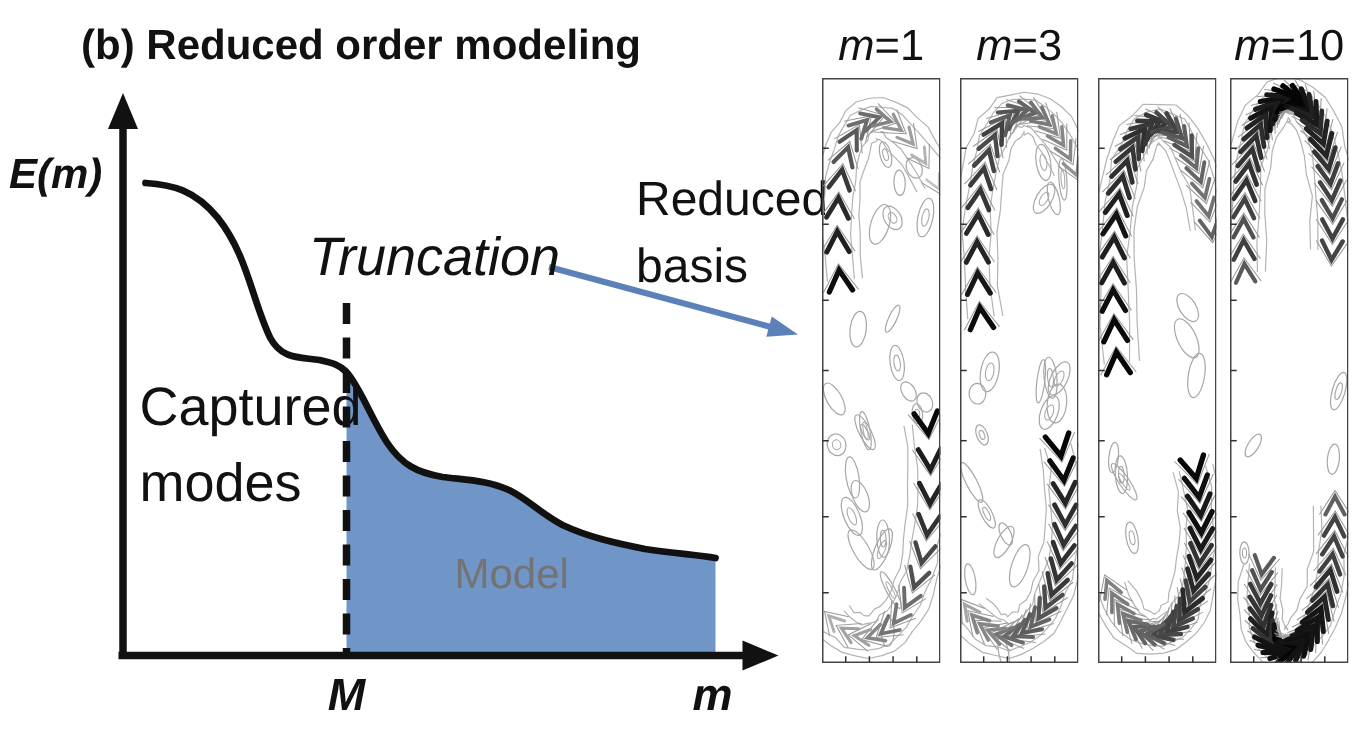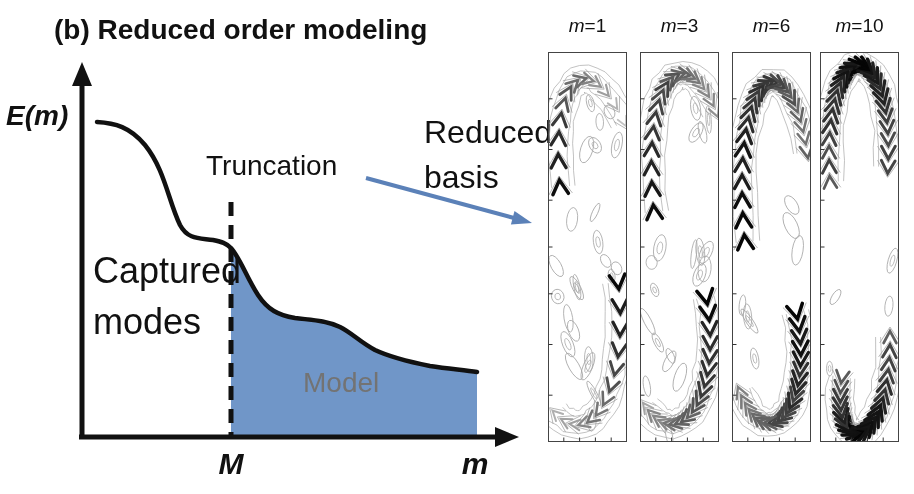--- a/index.html
+++ b/index.html
@@ -3,27 +3,27 @@
 <meta charset="utf-8">
 <style>
   html,body{margin:0;padding:0;background:#ffffff;}
   .stage{
     position:relative;width:914px;height:494px;background:#ffffff;overflow:hidden;
     font-family:"Liberation Sans",sans-serif;color:#111;
   }
   .abs{position:absolute;}
   .figure-title{left:54px;top:14px;font-size:28px;font-weight:bold;letter-spacing:0px;text-align:center;}
   .yaxis-label{left:6px;top:100px;font-size:28px;font-weight:bold;font-style:italic;text-align:center;}
-  .truncation-label{left:206px;top:150px;font-size:28px;}
+  .truncation-label{left:206px;top:150px;font-size:36px;font-style:italic;}
   .captured-label{left:93px;top:245px;font-size:36px;line-height:1.42;white-space:pre-line;}
   .model-label{left:303px;top:367px;font-size:28px;}
   .m-tick-label{left:206px;top:447px;width:50px;text-align:center;font-size:30px;font-weight:bold;font-style:italic;}
   .x-axis-label{left:455px;top:447px;width:40px;text-align:center;font-size:30px;font-weight:bold;font-style:italic;}
   .reduced-basis-label{left:424px;top:110px;font-size:32px;line-height:1.42;white-space:pre-line;}
-  .panel-label{top:15px;height:36px;font-size:19px;text-align:center;white-space:nowrap;}
+  .panel-label{top:15px;height:36px;font-size:29px;text-align:center;white-space:nowrap;}
   .panel-label .ital{font-style:italic;}
   .panel-box{top:52px;width:79px;height:390px;}
   svg{display:block;}
 </style>
 </head>
 <body>
 
 <div class="stage">
 
   <div class="abs figure-title">(b) Reduced order modeling</div>
@@ -61,23 +61,20 @@
   <div class="abs m-tick-label">M</div>
   <div class="abs x-axis-label">m</div>
   <div class="abs reduced-basis-label">Reduced
 basis</div>
 
   <div class="abs panel-label" style="left:538px;width:99px">
     <span class="ital">m</span><span>=1</span>
   </div>
   <div class="abs panel-label" style="left:630px;width:99px">
     <span class="ital">m</span><span>=3</span>
-  </div>
-  <div class="abs panel-label" style="left:722px;width:99px">
-    <span class="ital">m</span><span>=6</span>
   </div>
   <div class="abs panel-label" style="left:810px;width:99px">
     <span class="ital">m</span><span>=10</span>
   </div>
 
   <div class="abs panel-box" style="left:548px">
     <svg class="contour" width="79" height="390" viewBox="0 0 79 390">
         <ellipse cx="50.0694357897155" cy="190.01633149338886" rx="4.66243323776871" ry="11.787147734547034" transform="rotate(-8 50 190)" fill="none" stroke="#a6a6a6" stroke-width="0.8"></ellipse>
         <ellipse cx="50.0694357897155" cy="190.01633149338886" rx="2.0980949569959195" ry="5.304216480546166" transform="rotate(-8 50 190)" fill="none" stroke="#a6a6a6" stroke-width="0.7"></ellipse>
         <ellipse cx="63.62565727112815" cy="223.76651491969824" rx="3.414371752180159" ry="6.698993398575112" transform="rotate(-8 64 224)" fill="none" stroke="#a6a6a6" stroke-width="0.8"></ellipse>

